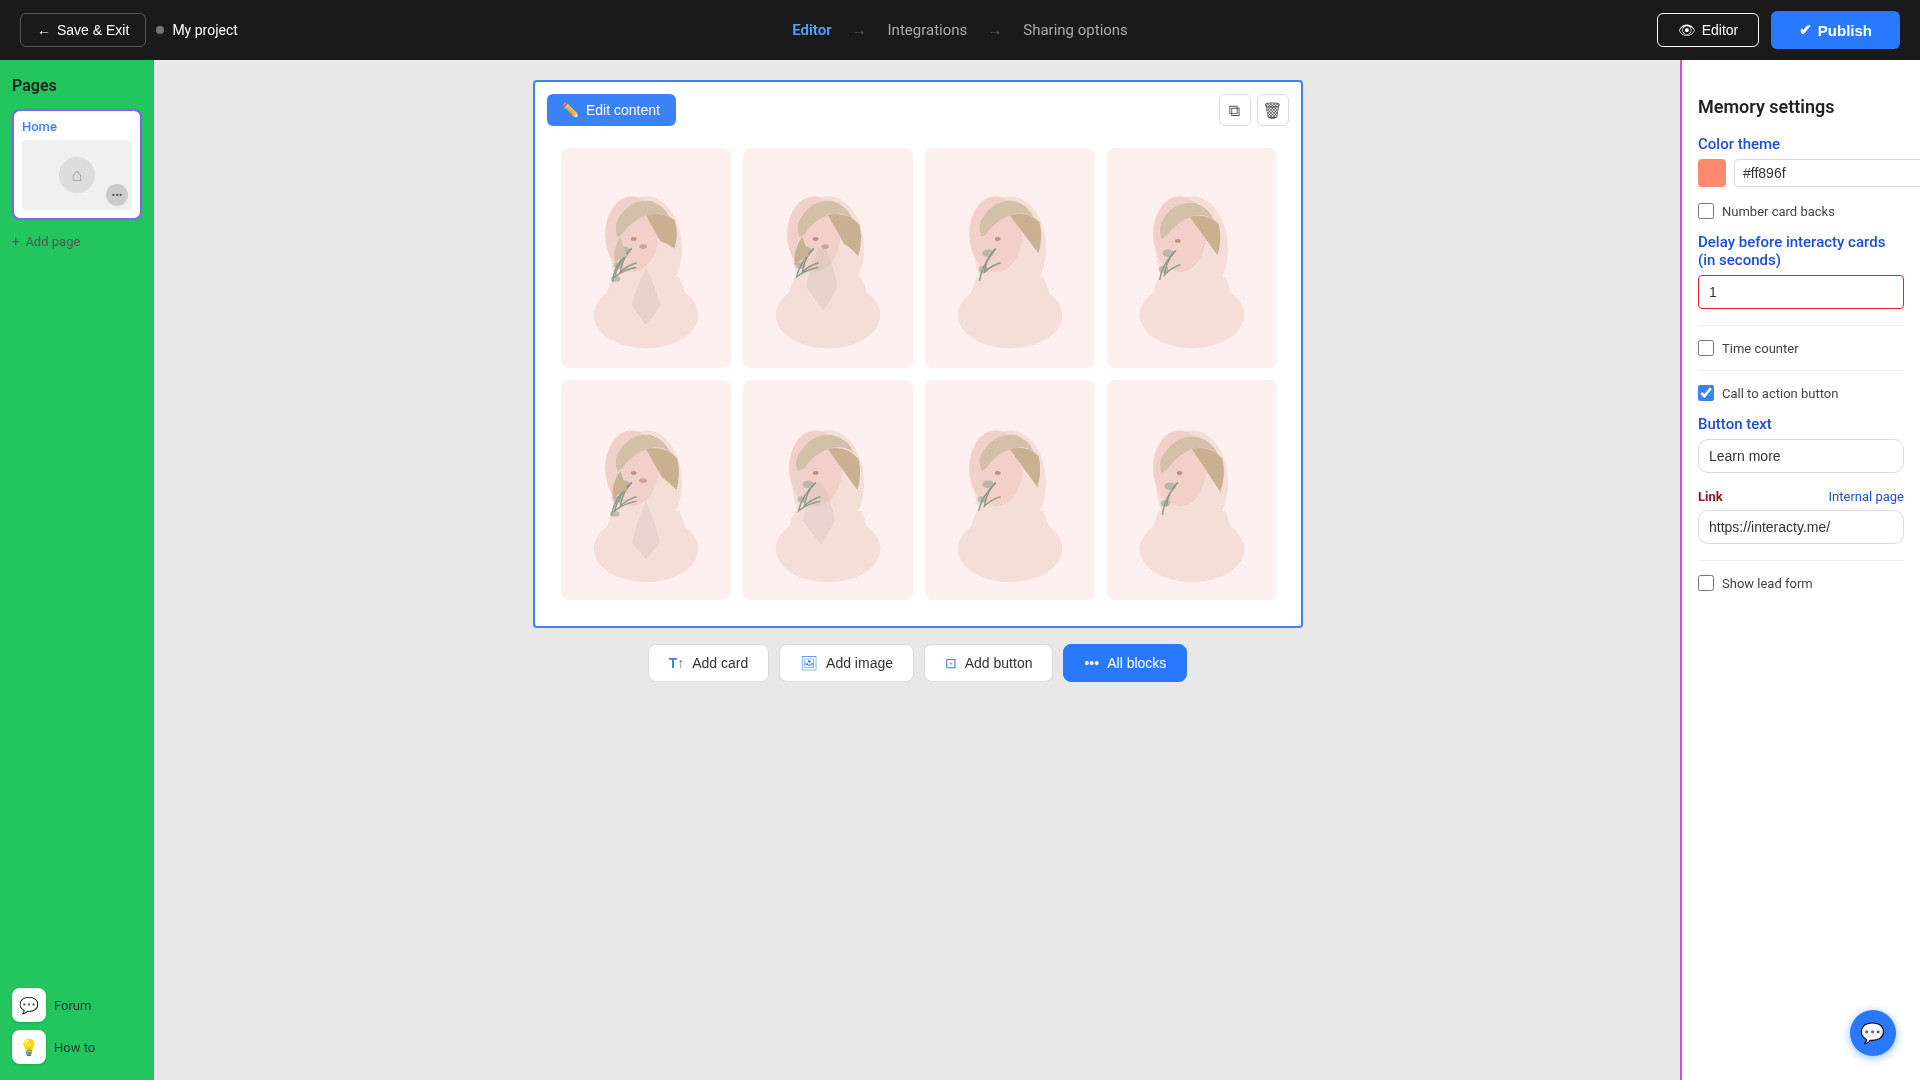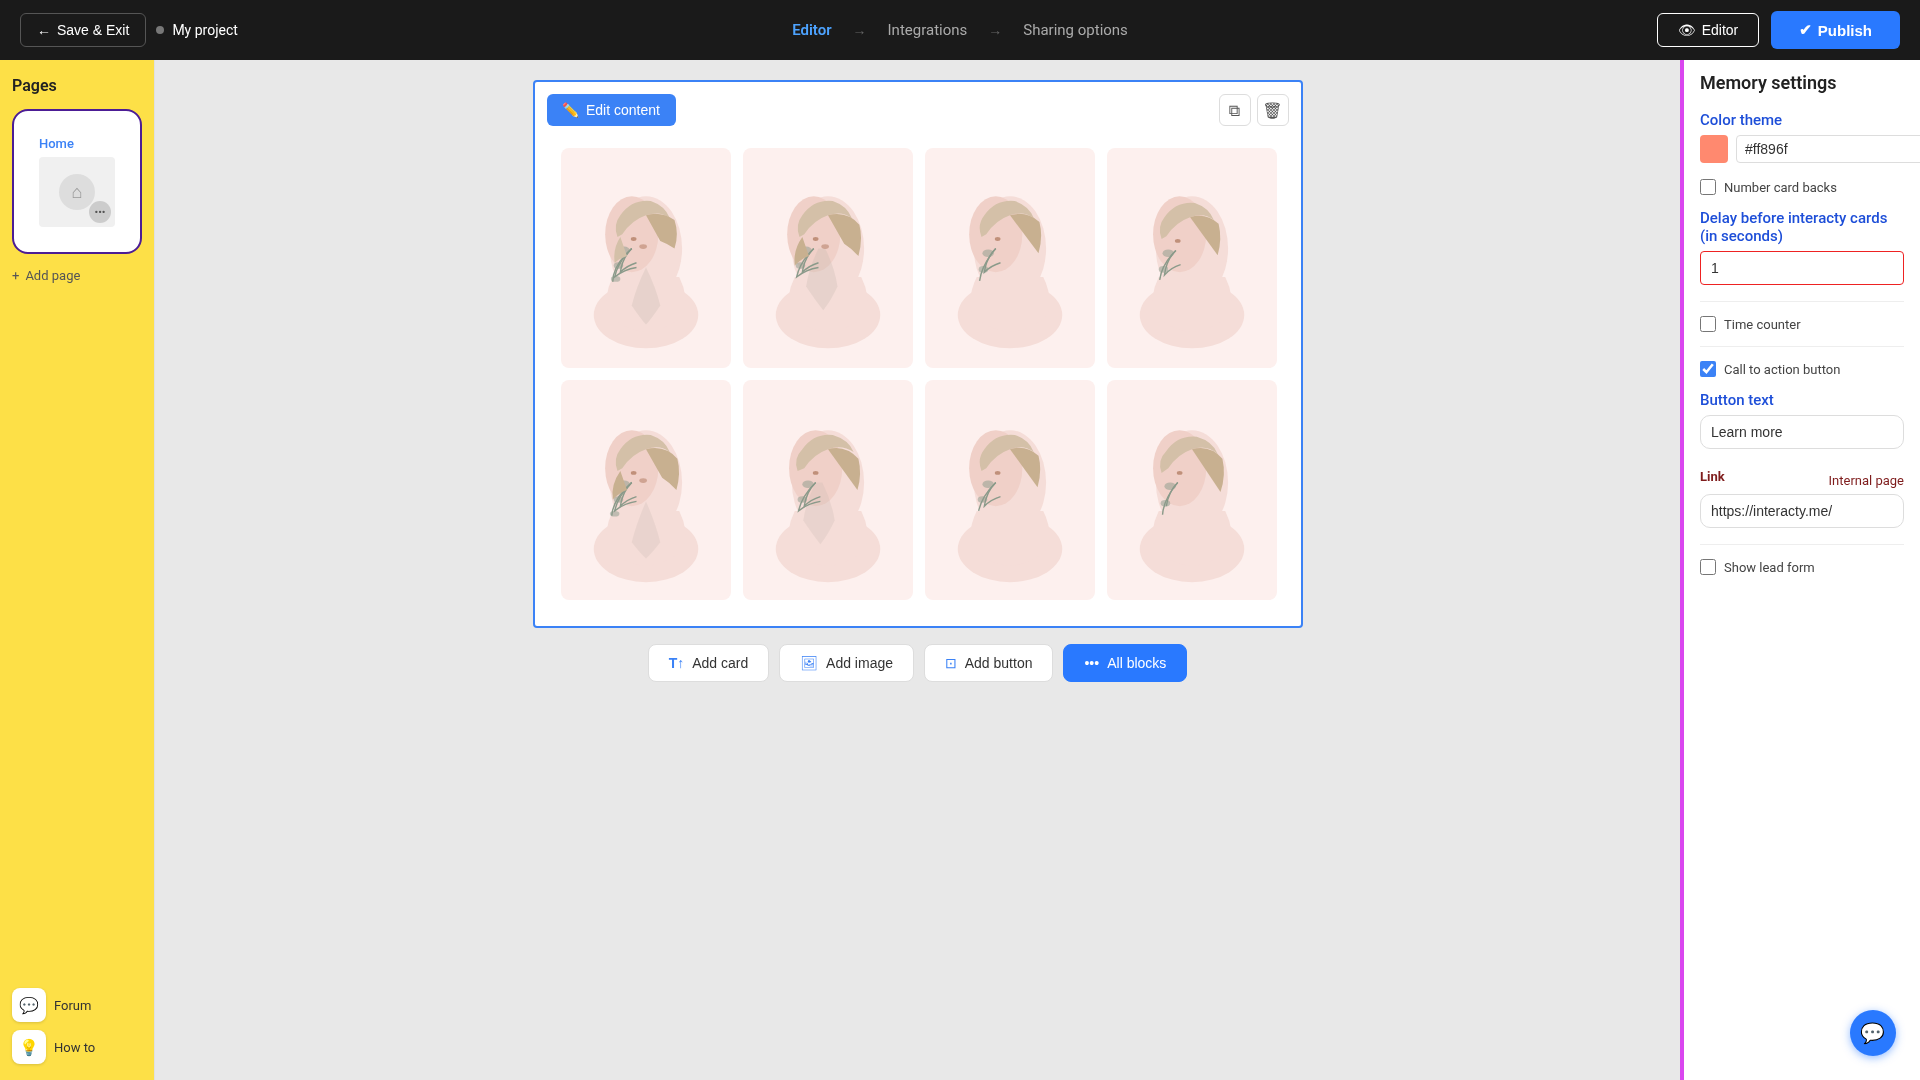--- a/index.html
+++ b/index.html
@@ -78,33 +78,33 @@
     
     .main-layout {
       display: flex;
       flex: 1;
       overflow: hidden;
     }
 
     
     .sidebar {
       width: 155px;
-      background: #fde047;
+      background: #22c55e;
       border-right: 1px solid #e0e0e0;
       display: flex;
       flex-direction: column;
       padding: 16px 12px;
       flex-shrink: 0;
     }
     .sidebar-title { font-size: 16px; font-weight: 600; color: #222; margin-bottom: 14px; }
     .page-card {
       background: #fff;
-      border: 2px solid #4c1d95;
-      border-radius: 16px;
-      padding: 25px;
+      border: 2px solid #8b5cf6;
+      border-radius: 8px;
+      padding: 8px;
       cursor: pointer;
       margin-bottom: 10px;
     }
     .page-card-label { font-size: 13px; color: #3b82f6; font-weight: 500; margin-bottom: 6px; }
     .page-card-thumb {
       width: 100%;
       height: 70px;
       background: #f0f0f0;
       border-radius: 4px;
       display: flex;
@@ -270,22 +270,22 @@
     .bottom-tool-btn.active {
       background: #2979ff;
       color: #fff;
       border-color: #2979ff;
     }
 
     
     .right-panel {
       width: 240px;
       background: #fff;
-      border-left: 4px solid #d946ef;
-      padding: 12px 16px;
+      border-left: 2px solid #d946ef;
+      padding: 36px 16px;
       overflow-y: auto;
       flex-shrink: 0;
     }
     .panel-title { font-size: 18px; font-weight: 600; color: #222; margin-bottom: 18px; }
     .panel-label { font-size: 15px; color: #1d4ed8; margin-bottom: 6px; font-weight: 500; }
     .color-row { display: flex; align-items: center; gap: 8px; margin-bottom: 16px; }
     .color-swatch { width: 28px; height: 28px; border-radius: 4px; flex-shrink: 0; }
     .color-input {
       flex: 1;
       border: 1px solid #ddd;
@@ -302,21 +302,21 @@
       border: 1.5px solid #e22;
       border-radius: 4px;
       padding: 8px 10px;
       font-size: 14px;
       color: #333;
       outline: none;
     }
     .text-input.normal { border-color: #ddd; border-radius: 10px; }
     .link-row { display: flex; justify-content: space-between; align-items: center; margin-bottom: 6px; }
     .link-label { font-size: 13px; color: #7f1d1d; font-weight: 700; }
-    .internal-page-link { font-size: 13px; color: #7f1d1d; cursor: pointer; margin-top: 8px; }
+    .internal-page-link { font-size: 13px; color: #1d4ed8; cursor: pointer; }
     .divider { height: 1px; background: #eee; margin: 14px 0; }
 
     
     .chat-btn {
       position: fixed;
       bottom: 24px;
       right: 24px;
       width: 46px; height: 46px;
       background: #2979ff;
       border-radius: 50%;

